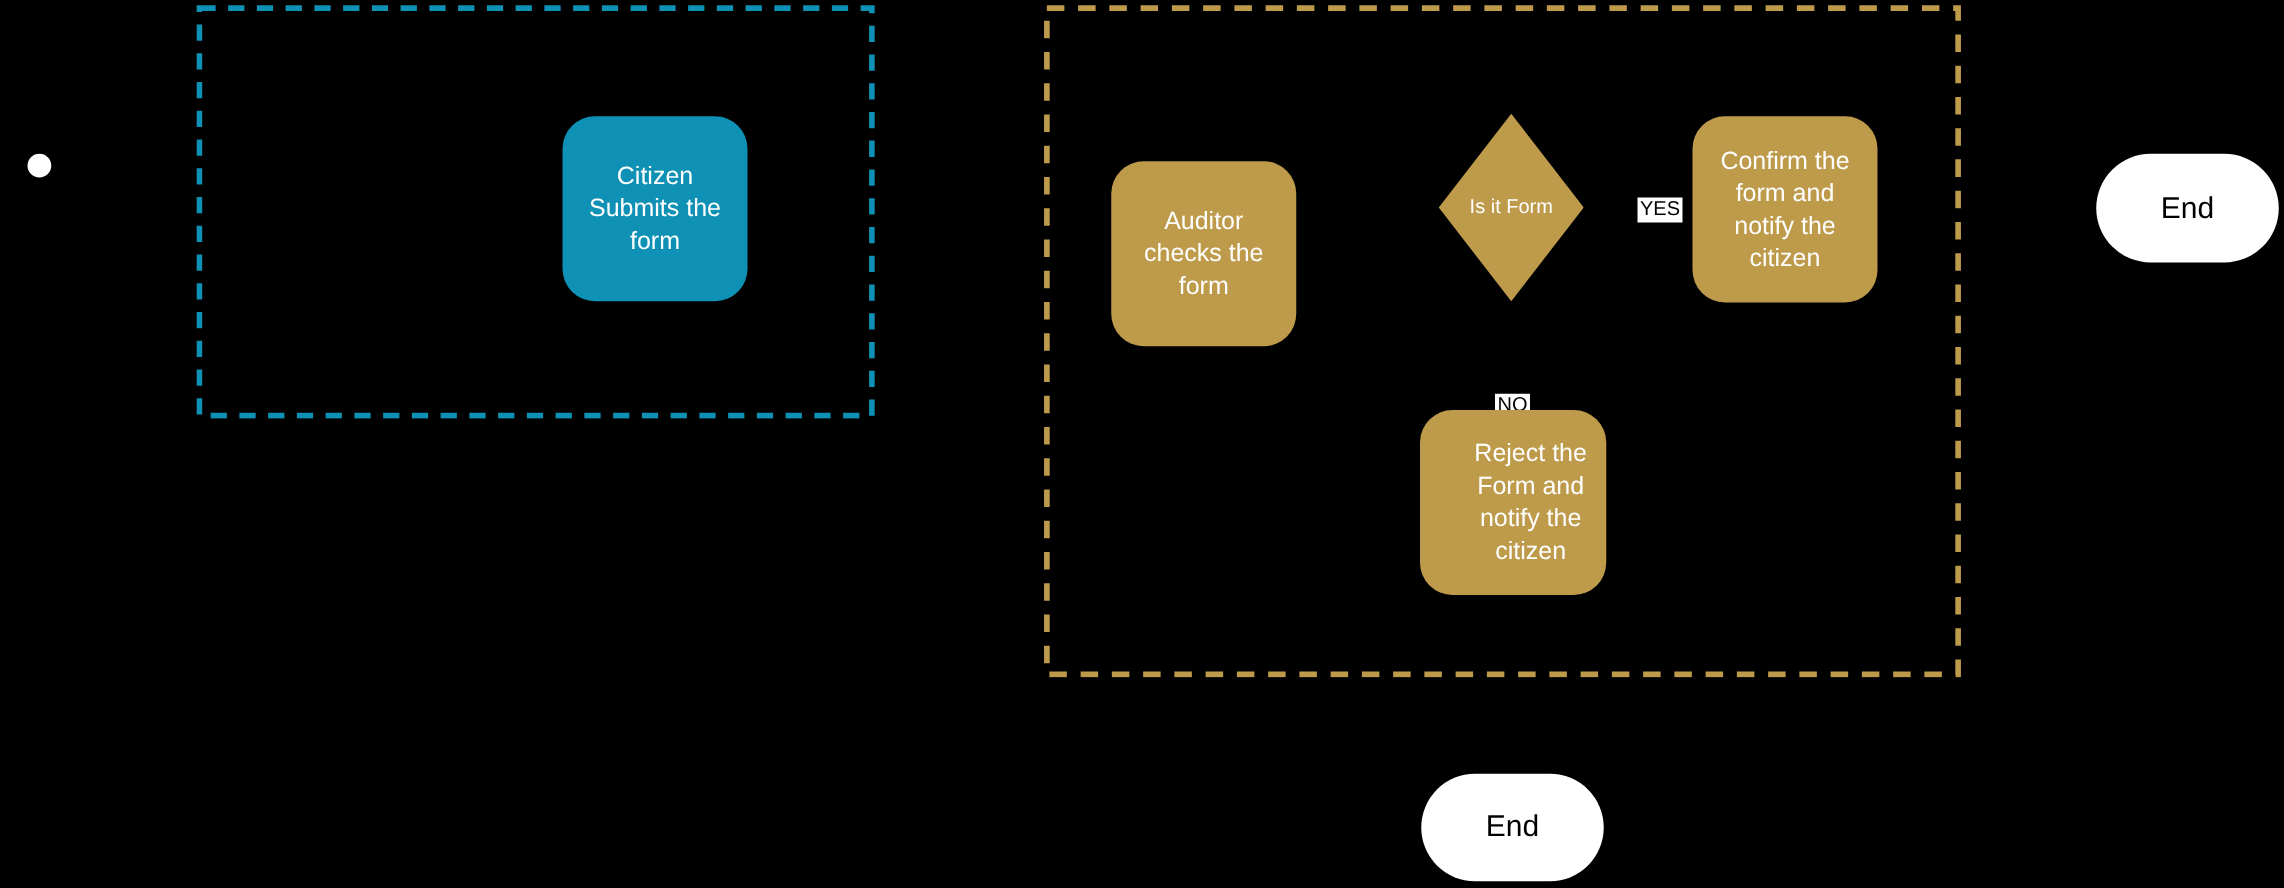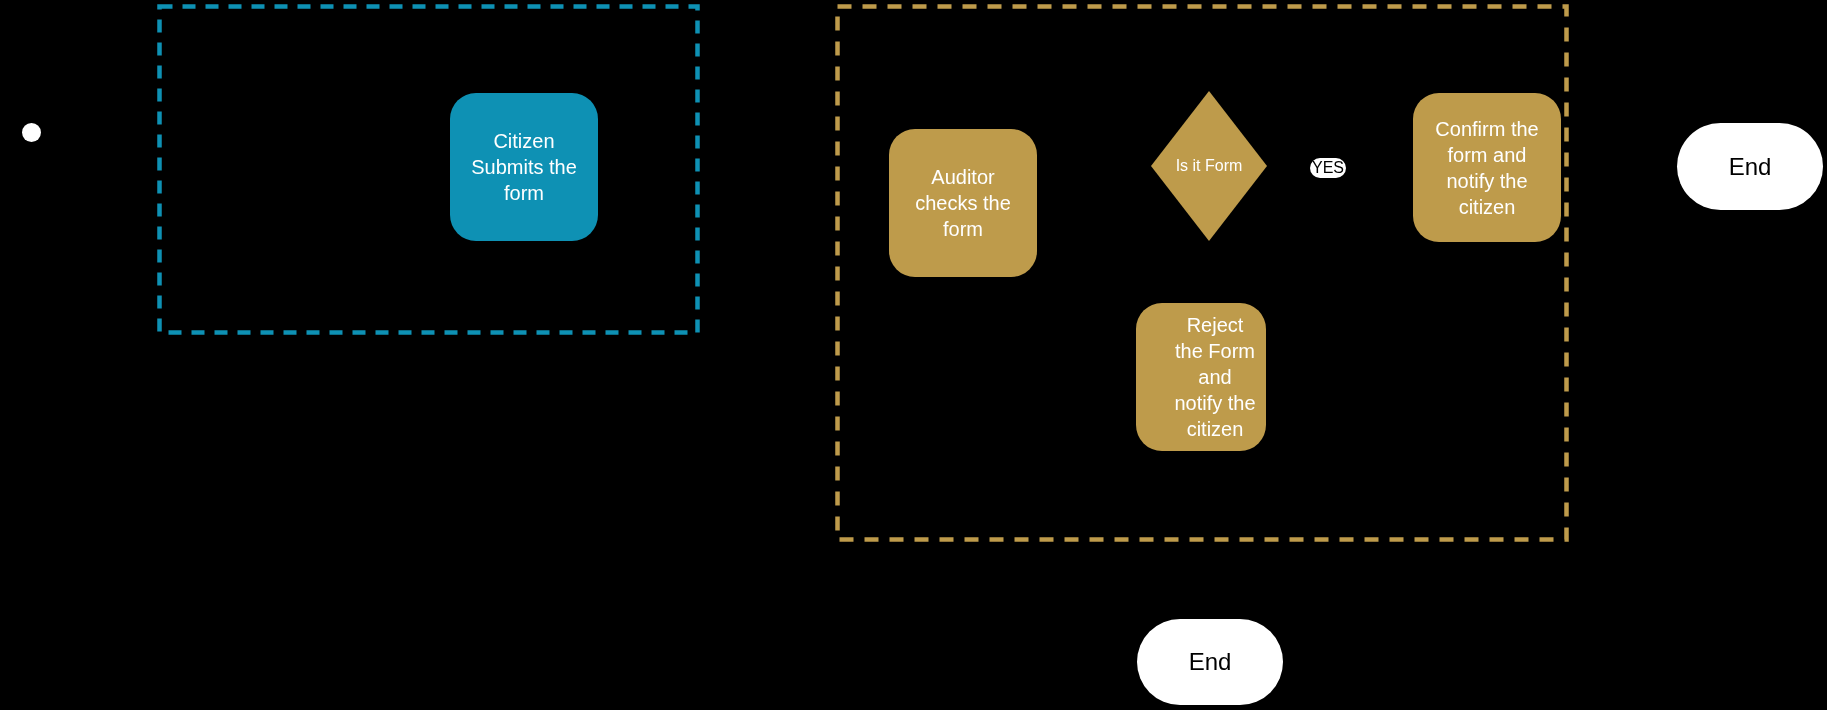--- a/index.html
+++ b/index.html
@@ -41,22 +41,22 @@
     align-items: center;
     justify-content: center;
     padding: 0 10px;
     box-sizing: border-box;
   }
   .task.teal { background: var(--teal, #0e91b4); }
   .task.gold { background: var(--gold, #be9b4b); }
   .node-fill-form   { left: 220px;  top: 93px; }
   .node-submit-form { left: 450px;  top: 93px; }
   .node-auditor     { left: 889px;  top: 93px; margin-top: 36px; }
-  .node-confirm     { left: 1413px; top: 93px;  height: 149px; align-items: center; }
-  .node-reject      { left: 1136px; top: 303px; width: 130px; padding-left: 38px; }
+  .node-confirm     { left: 1354px; top: 93px;  height: 149px; align-items: center; }
+  .node-reject      { left: 1136px; top: 328px; width: 149px; padding-left: 38px; }
   .diamond {
     position: absolute;
     left: 1151px;
     top: 91px;
     width: 116px;
     height: 150px;
     background: var(--gold, #be9b4b);
     clip-path: polygon(50% 0, 100% 50%, 50% 100%, 0 50%);
     color: var(--node-text, #fff);
     font-size: 16px;
@@ -80,21 +80,21 @@
   .terminal.end-bottom { left: 1137px; top: 619px; height: 86px; }
   .edge-label {
     position: absolute;
     background: var(--edge-label-bg, #fff);
     color: var(--edge-label-text, #000);
     font-size: 16px;
     line-height: 1.25;
     padding: 0 2px;
     white-space: nowrap;
   }
-  .edge-label.yes { left: 1310px; top: 158px; border-radius: 10px; }
+  .edge-label.yes { left: 1310px; top: 158px; }
   .edge-label.no  { left: 1196px; top: 267px; margin-top: 48px; }
 </style>
 </head>
 <body>
 
 <div class="canvas">
 
   <div class="start-circle"></div>
 
   <svg class="lane-svg" style="left:157px; top:4px;" width="543" height="331" aria-hidden="true">

